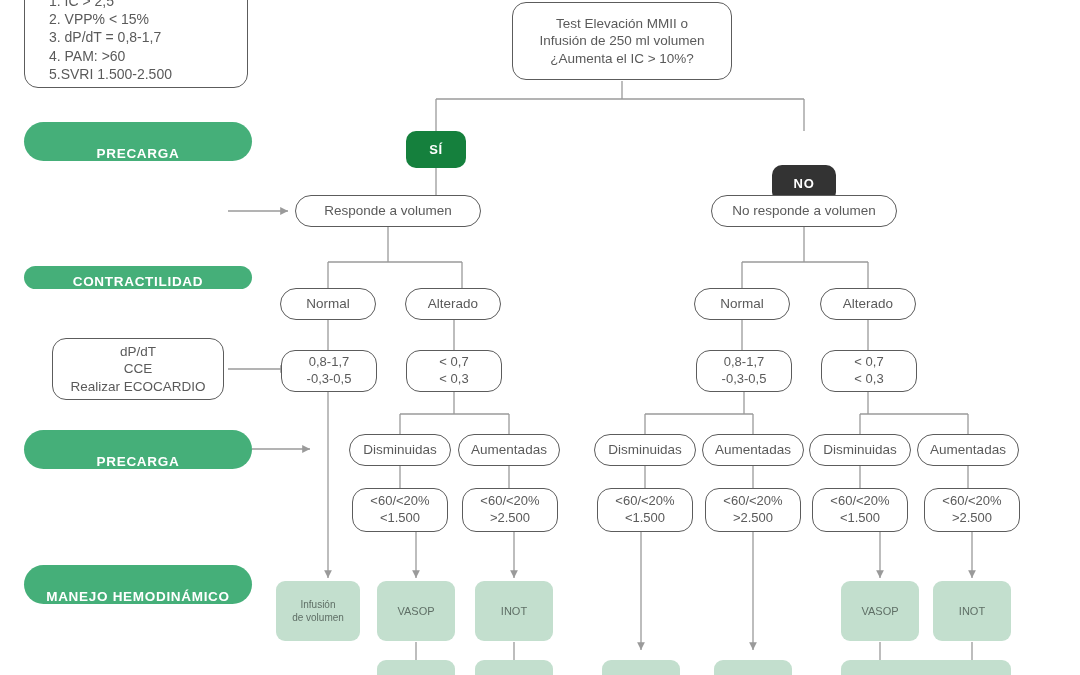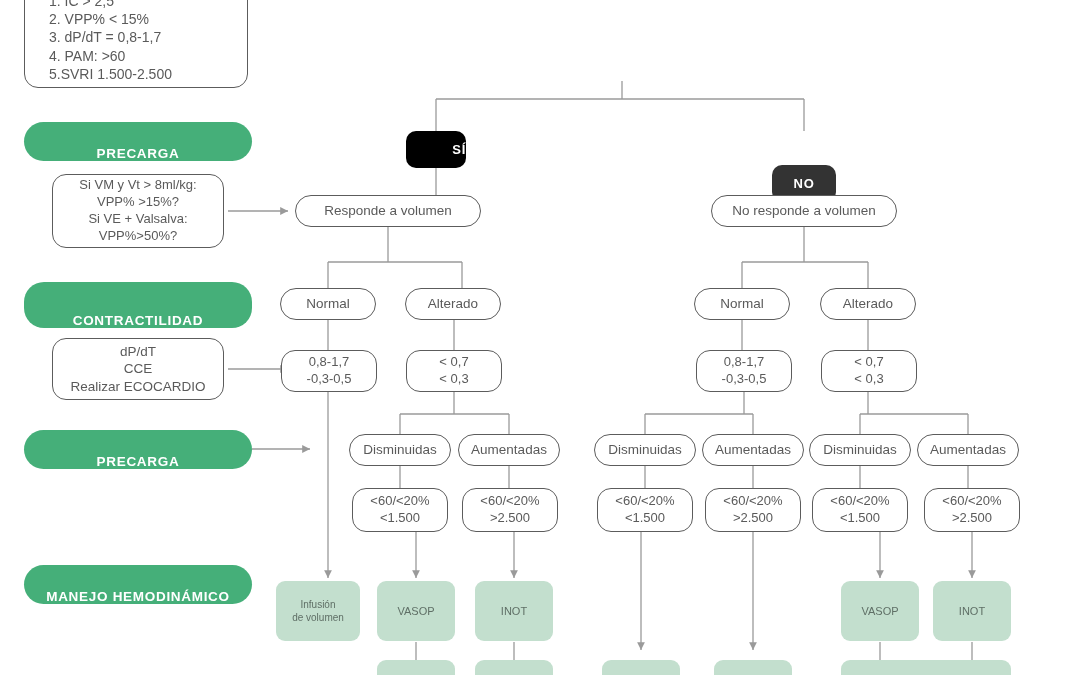--- a/index.html
+++ b/index.html
@@ -26,21 +26,21 @@
     display:flex;align-items:flex-end;justify-content:center;
     color:#ffffff;font-weight:bold;letter-spacing:.7px;
     font-size:13.5px;text-align:center;
   }
 
   .badge{
     position:absolute;box-sizing:border-box;border-radius:10px;
     display:flex;align-items:center;justify-content:center;
     color:#ffffff;font-weight:bold;font-size:13px;letter-spacing:.7px;
   }
-  .badge.yes{background:#000000;justify-content:flex-end;}
+  .badge.yes{background:#15803d;}
   .badge.no{background:#333333;}
 
   .gbox{
     position:absolute;box-sizing:border-box;border-radius:9px;
     background:#c3dfce;
     display:flex;align-items:center;justify-content:center;text-align:center;
     color:#5f6f66;font-size:10px;line-height:1.30;white-space:pre-line;
   }
 </style>
 </head>
@@ -122,39 +122,38 @@
   </svg>
 
   <div class="node" style="left:24px;top:-38px;width:224px;height:126px;font-size:14px;padding:4px 10px;justify-content:flex-start;text-align:left;align-items:flex-end;">
     <span style="display:block;width:100%;padding-left:14px;">1. IC &gt; 2,5
 2. VPP% &lt; 15%
 3. dP/dT = 0,8-1,7
 4. PAM: &gt;60
 5.SVRI 1.500-2.500</span>
   </div>
 
+  <div class="node" style="left:512px;top:2px;width:220px;height:78px;font-size:13.5px;">
+    <span>Test Elevación MMII o
+Infusión de 250 ml volumen
+¿Aumenta el IC &gt; 10%?</span>
+  </div>
 
   <div class="badge yes" style="left:406px;top:131px;width:60px;height:37px;">
     <span>SÍ</span>
   </div>
   <div class="badge no" style="left:772px;top:131px;width:64px;height:37px;margin-top:34px;">
     <span>NO</span>
   </div>
 
   <div class="hdr" style="left:24px;top:122px;width:228px;height:39px;">
     <span>PRECARGA</span>
   </div>
-  <div class="node" style="left:52px;top:174px;width:172px;height:74px;font-size:13px;">
-    <span>Si VM y Vt &gt; 8ml/kg:
-VPP% &gt;15%?
-Si VE + Valsalva:
-VPP%&gt;50%?</span>
-  </div>
-
-  <div class="hdr" style="left:24px;top:282px;width:228px;height:46px;">
+
+  <div class="hdr" style="left:24px;top:266px;width:228px;height:23px;">
     <span>CONTRACTILIDAD</span>
   </div>
   <div class="node" style="left:52px;top:338px;width:172px;height:62px;font-size:13.5px;">
     <span>dP/dT
 CCE
 Realizar ECOCARDIO</span>
   </div>
 
   <div class="hdr" style="left:24px;top:430px;width:228px;height:39px;">
     <span>PRECARGA</span>

